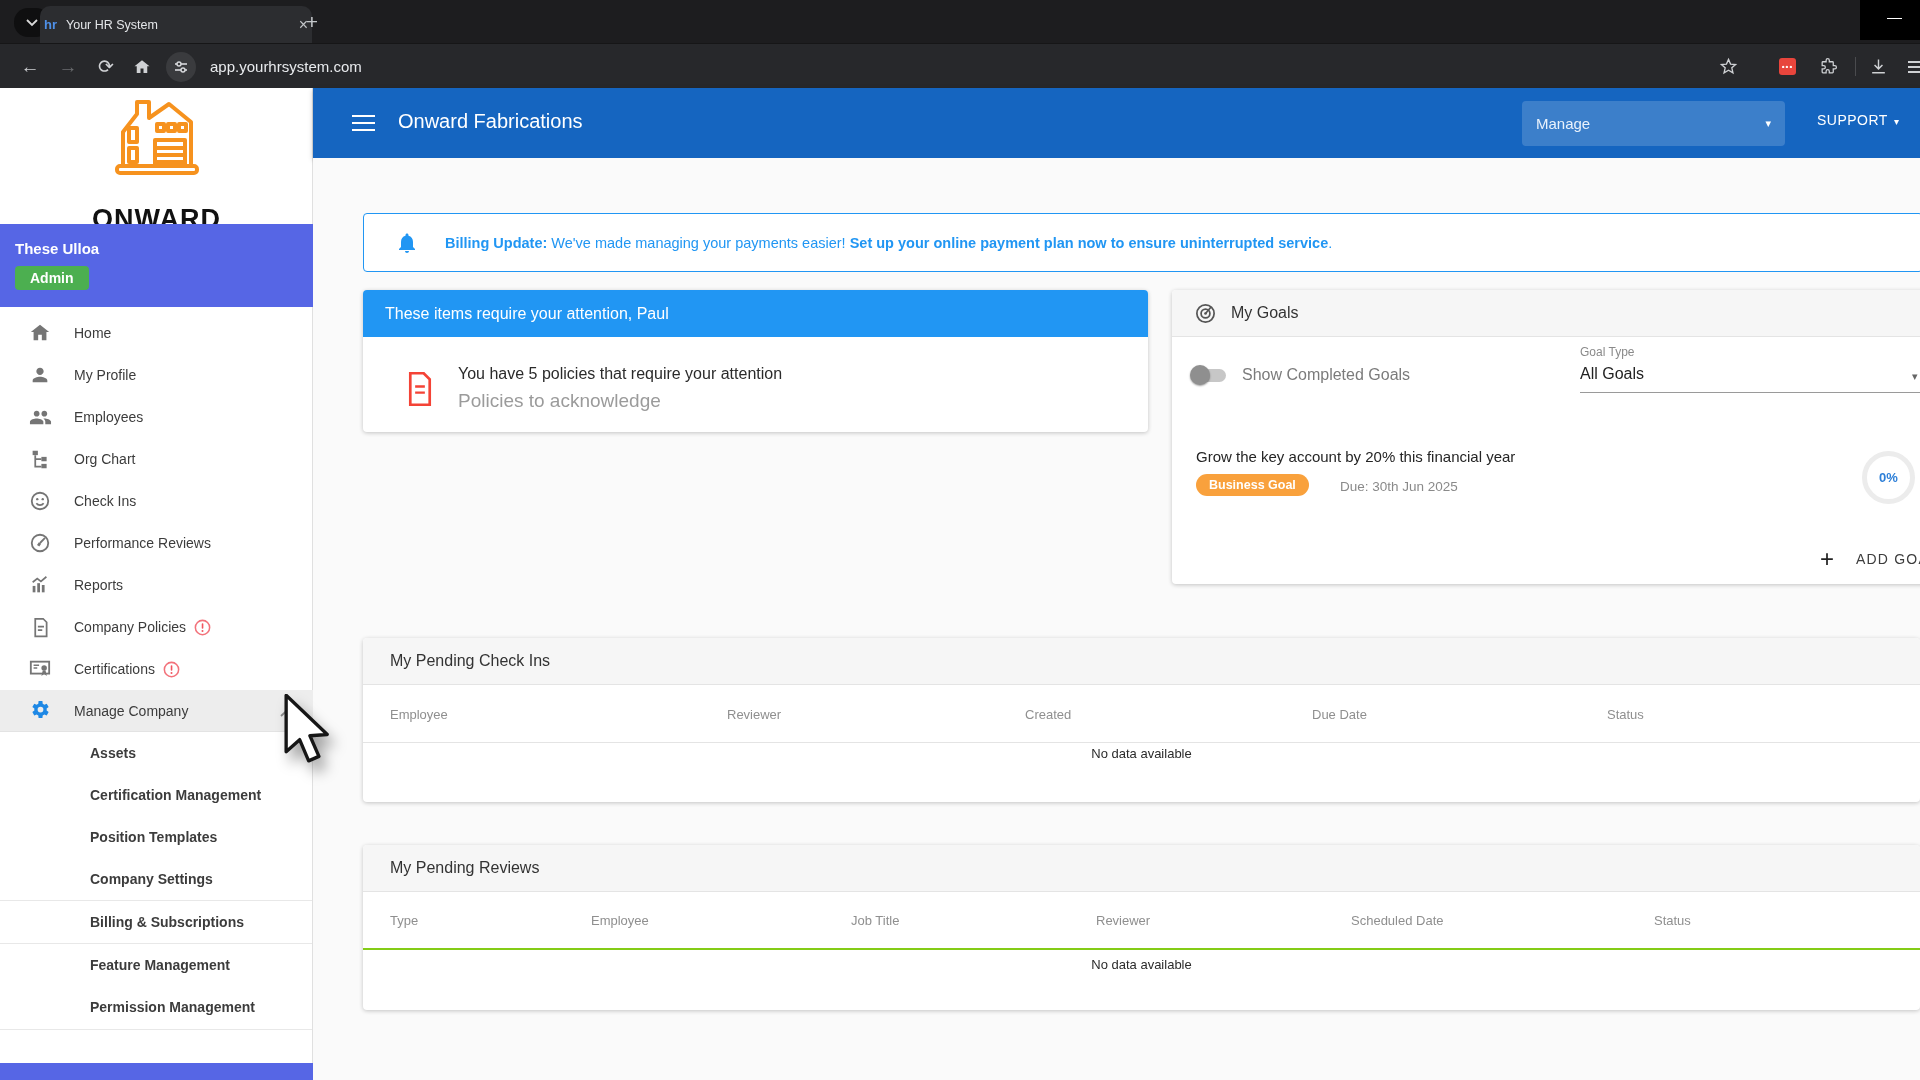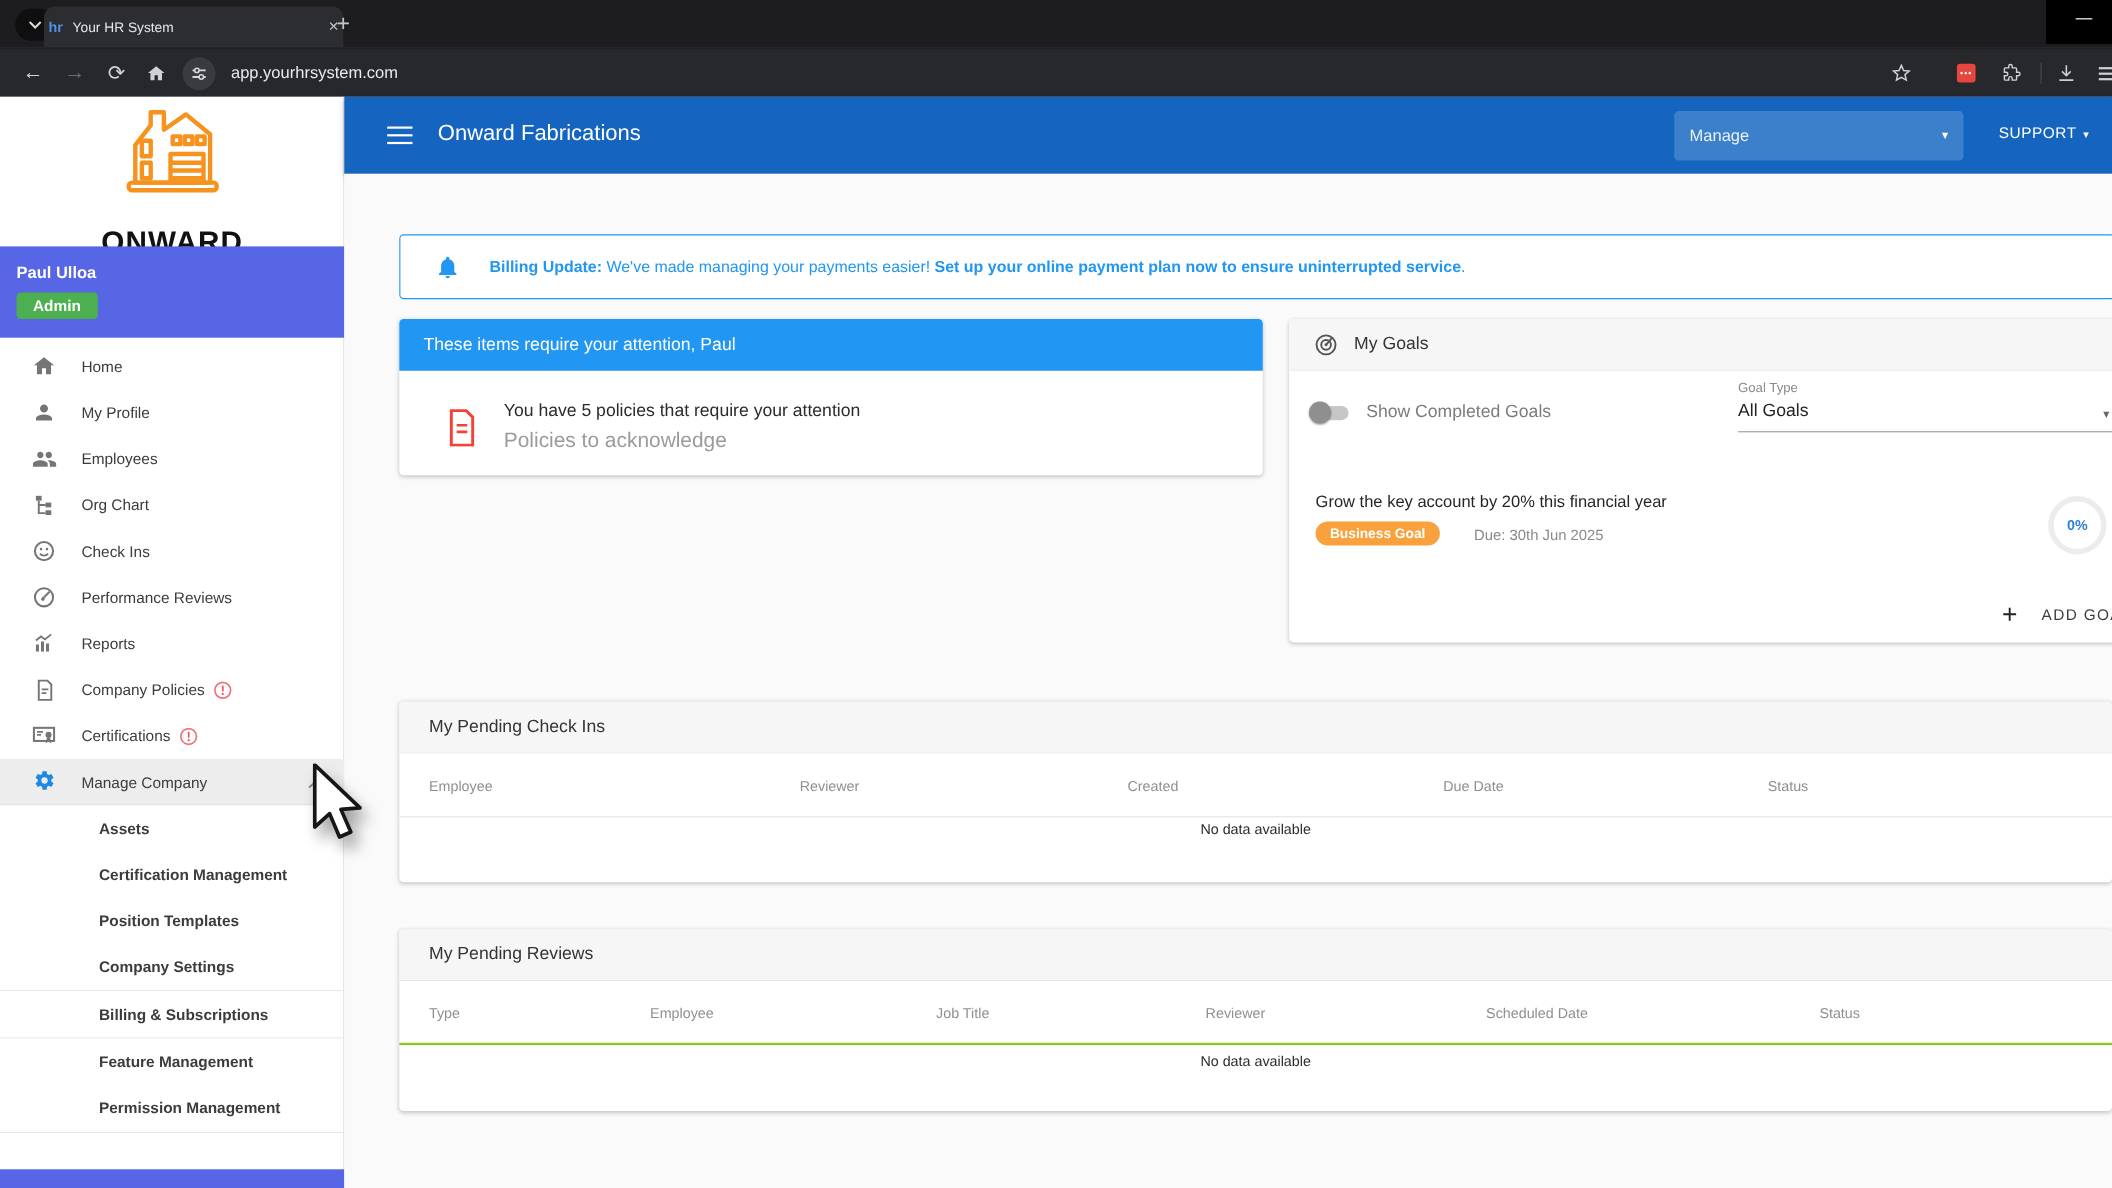--- a/index.html
+++ b/index.html
@@ -199,21 +199,21 @@
           <rect x="61" y="32" width="7" height="7"></rect>
           <rect x="72" y="32" width="7" height="7"></rect>
         <rect x="10" y="74" width="80" height="7" rx="3"></rect>
       </g>
     </svg>
     <div id="logo-title">ONWARD</div>
     <div id="logo-subtitle">Fabrications</div>
   </div>
 
   <div id="user-card">
-    <div id="user-name">Paul Ulloa</div>
+    <div id="user-name">These Ulloa</div>
     <div id="user-role">Admin</div>
   </div>
 
   <div class="nav-item" style="top:224px">
     <span class="nav-icon">
         <svg width="22" height="22" viewBox="0 0 24 24">
           <path d="M10 20v-6h4v6h5v-9h3L12 3 2 11h3v9z" fill="#757575"></path>
         </svg>
       </span>
     <span class="nav-label">Home</span>

